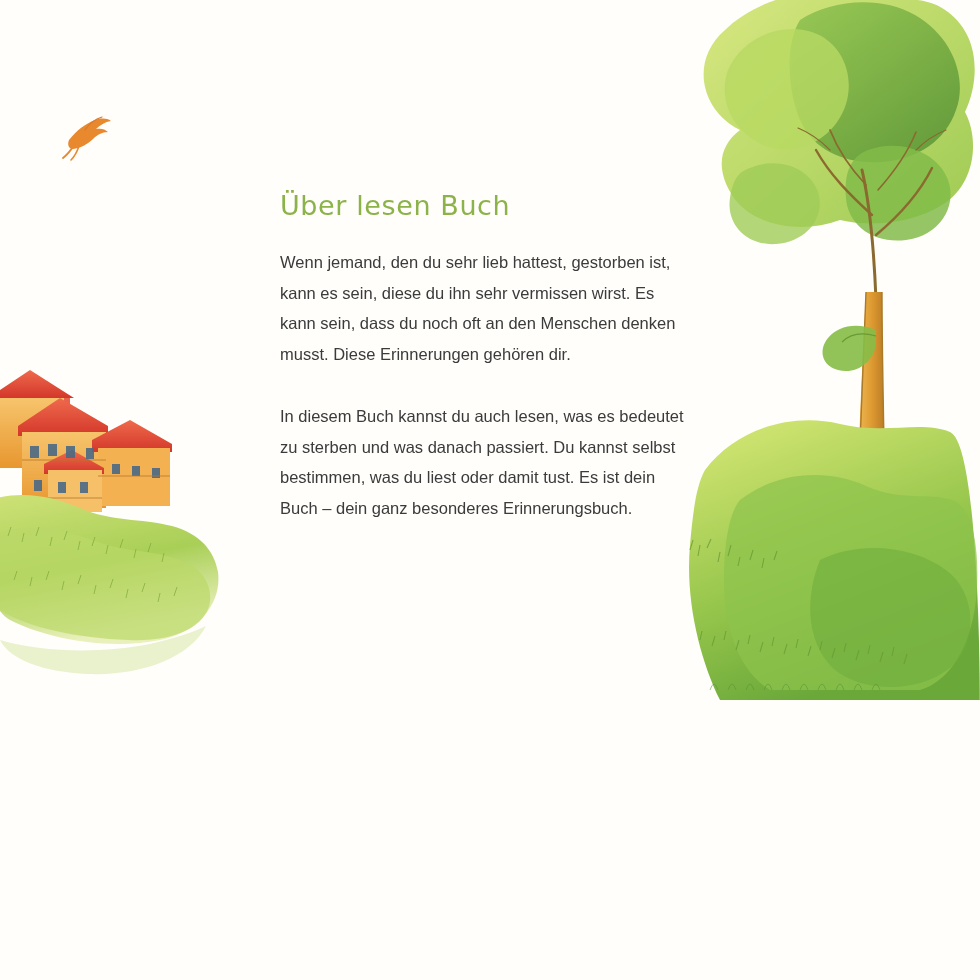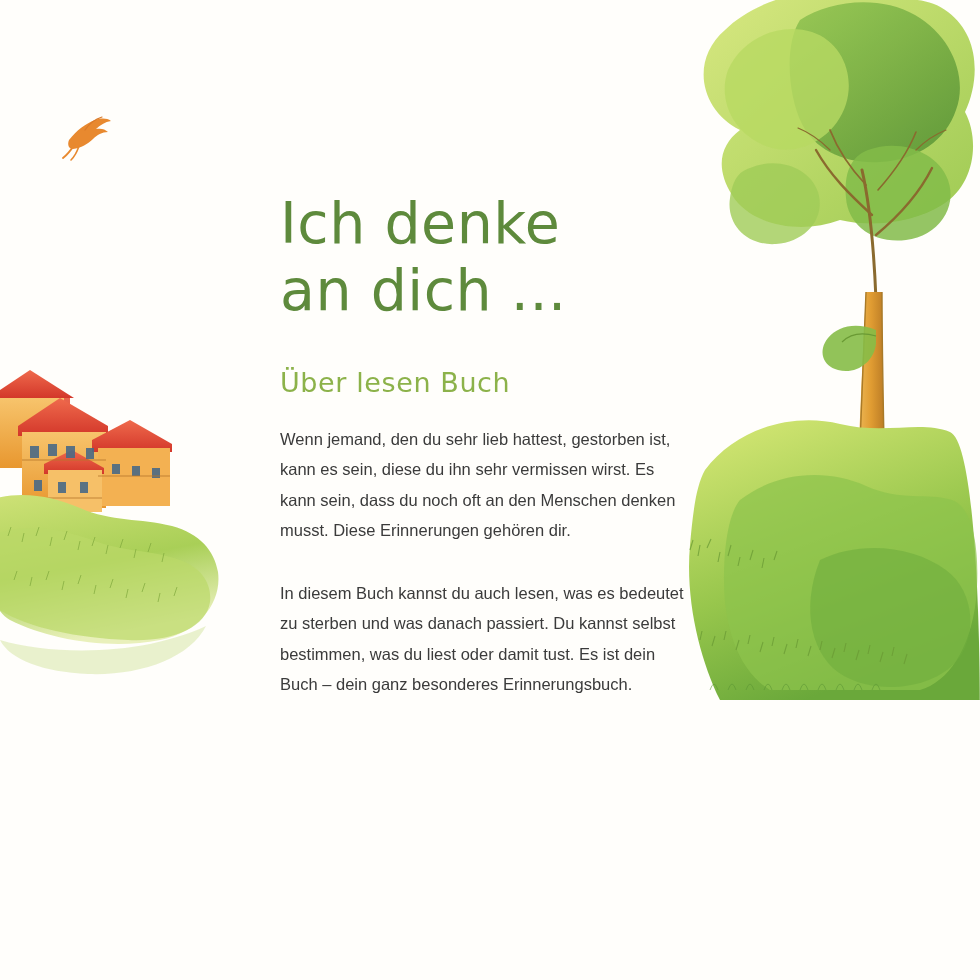--- a/index.html
+++ b/index.html
@@ -267,20 +267,18 @@
   </svg>
 
   <svg class="art art-bird" viewBox="0 0 70 70" xmlns="http://www.w3.org/2000/svg">
     <path d="M14 40 C22 30 30 24 40 20 C46 18 52 18 56 21 C50 22 45 25 41 29 C46 28 50 29 53 32 C47 32 42 35 38 39 C33 44 26 48 18 49 C14 49 12 45 14 40 Z" fill="#e8892f"></path>
     <path d="M20 44 C16 50 12 55 8 58" stroke="#e8892f" stroke-width="2" fill="none" stroke-linecap="round"></path>
     <path d="M24 46 C22 52 19 57 16 60" stroke="#e8892f" stroke-width="1.6" fill="none" stroke-linecap="round"></path>
     <path d="M30 30 C34 24 40 19 47 17" stroke="#d9792a" stroke-width="1.2" fill="none" stroke-linecap="round"></path>
   </svg>
 
   <div class="text-col">
-    <h1 class="title">Ich denke
-an dich ...</h1>
     <h2 class="subtitle">Über lesen Buch</h2>
     <p class="para">Wenn jemand, den du sehr lieb hattest, gestorben ist, kann es sein, diese du ihn sehr vermissen wirst. Es kann sein, dass du noch oft an den Menschen denken musst. Diese Erinnerungen gehören dir.</p>
     <p class="para">In diesem Buch kannst du auch lesen, was es bedeutet zu sterben und was danach passiert. Du kannst selbst bestimmen, was du liest oder damit tust. Es ist dein Buch – dein ganz besonderes Erinnerungsbuch.</p>
   </div>
 
 </div>
 
 </body></html>

